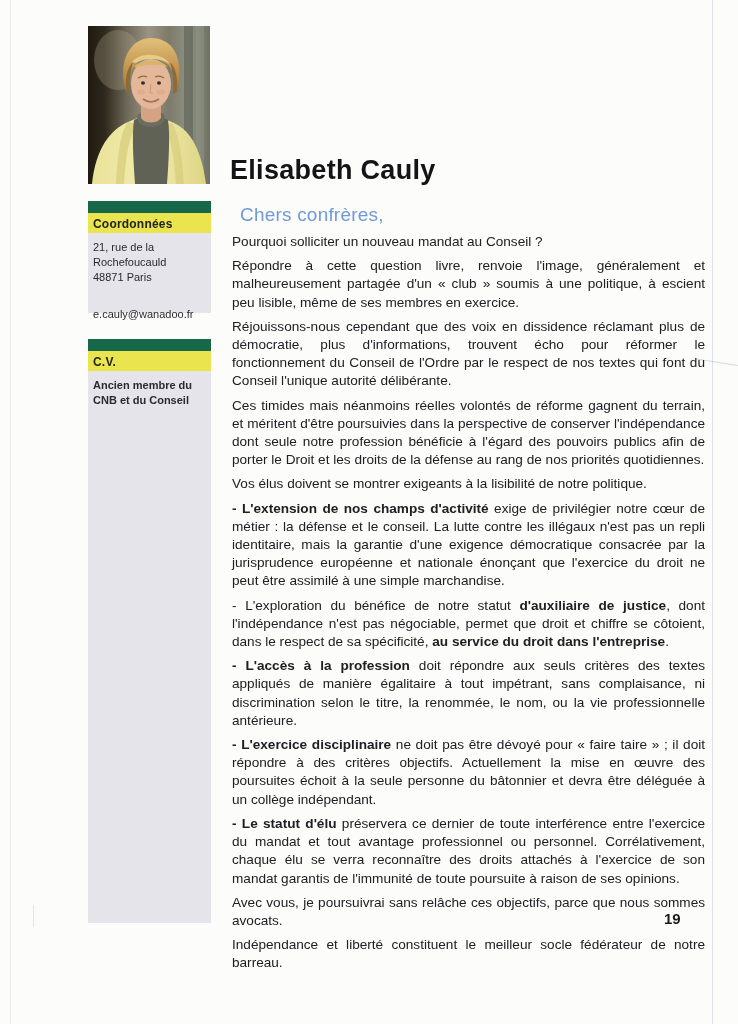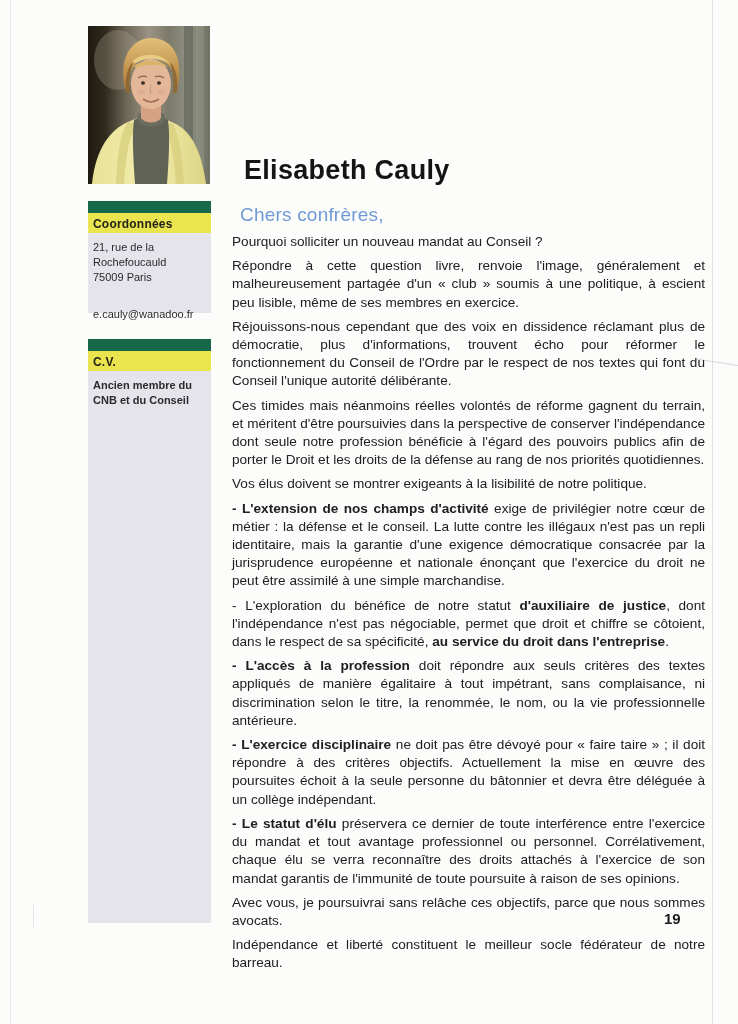--- a/index.html
+++ b/index.html
@@ -14,21 +14,21 @@
   .scan-line-left{left:10px;top:0;width:1px;height:100%;background:rgba(150,155,170,.18);}
   .scan-line-right{left:712px;top:0;width:1px;height:100%;background:rgba(150,158,175,.30);}
   .scan-crease{left:696px;top:362px;width:46px;height:1px;background:rgba(140,148,168,.35);transform:rotate(9deg);}
   .scan-dot{left:33px;top:905px;width:1px;height:22px;background:rgba(150,155,170,.22);}
 
   
   .photo{left:88px;top:26px;width:122px;height:158px;}
   .photo svg{display:block;width:100%;height:100%;}
 
   
-  .name{left:244px;top:155px;font-size:27px;font-weight:700;letter-spacing:.3px;color:#141416;}
+  .name{left:230px;top:155px;font-size:27px;font-weight:700;letter-spacing:.3px;color:#141416;}
   .salutation{left:232px;top:196px;font-size:19px;font-weight:400;color:var(--blue,#6f9ad6);letter-spacing:.2px;}
 
   
   .sidebar-block{left:88px;width:123px;}
   .block-coordonnees{top:201px;}
   .block-cv{top:339px;}
   .bar-green{height:12px;background:var(--green,#17684a);}
   .bar-yellow{height:20px;background:var(--yellow,#eae54e);display:flex;align-items:flex-end;padding:8px 0 2px 5px;box-sizing:border-box;}
   .bar-yellow span{font-size:12px;font-weight:700;color:#23231a;letter-spacing:.2px;}
   .panel{background:var(--panel,#e4e4ea);box-sizing:border-box;padding:7px 6px 2px 5px;font-size:11px;line-height:15px;color:#2a2a2e;}
@@ -114,21 +114,21 @@
 <h1 class="abs name" style="margin:0;">Elisabeth Cauly</h1>
 <h2 class="abs salutation" style="margin:8px;">Chers confrères,</h2>
 
 <aside class="abs sidebar-block block-coordonnees">
   <div class="bar-green"></div>
   <div class="bar-yellow">
     <span>Coordonnées</span>
   </div>
   <div class="panel panel-coordonnees">
     <div>21, rue de la Rochefoucauld</div>
-    <div>75009 Paris</div>
+    <div>48871 Paris</div>
     <div class="email">e.cauly@wanadoo.fr</div>
   </div>
 </aside>
 
 <aside class="abs sidebar-block block-cv">
   <div class="bar-green"></div>
   <div class="bar-yellow">
     <span>C.V.</span>
   </div>
   <div class="panel panel-cv">

